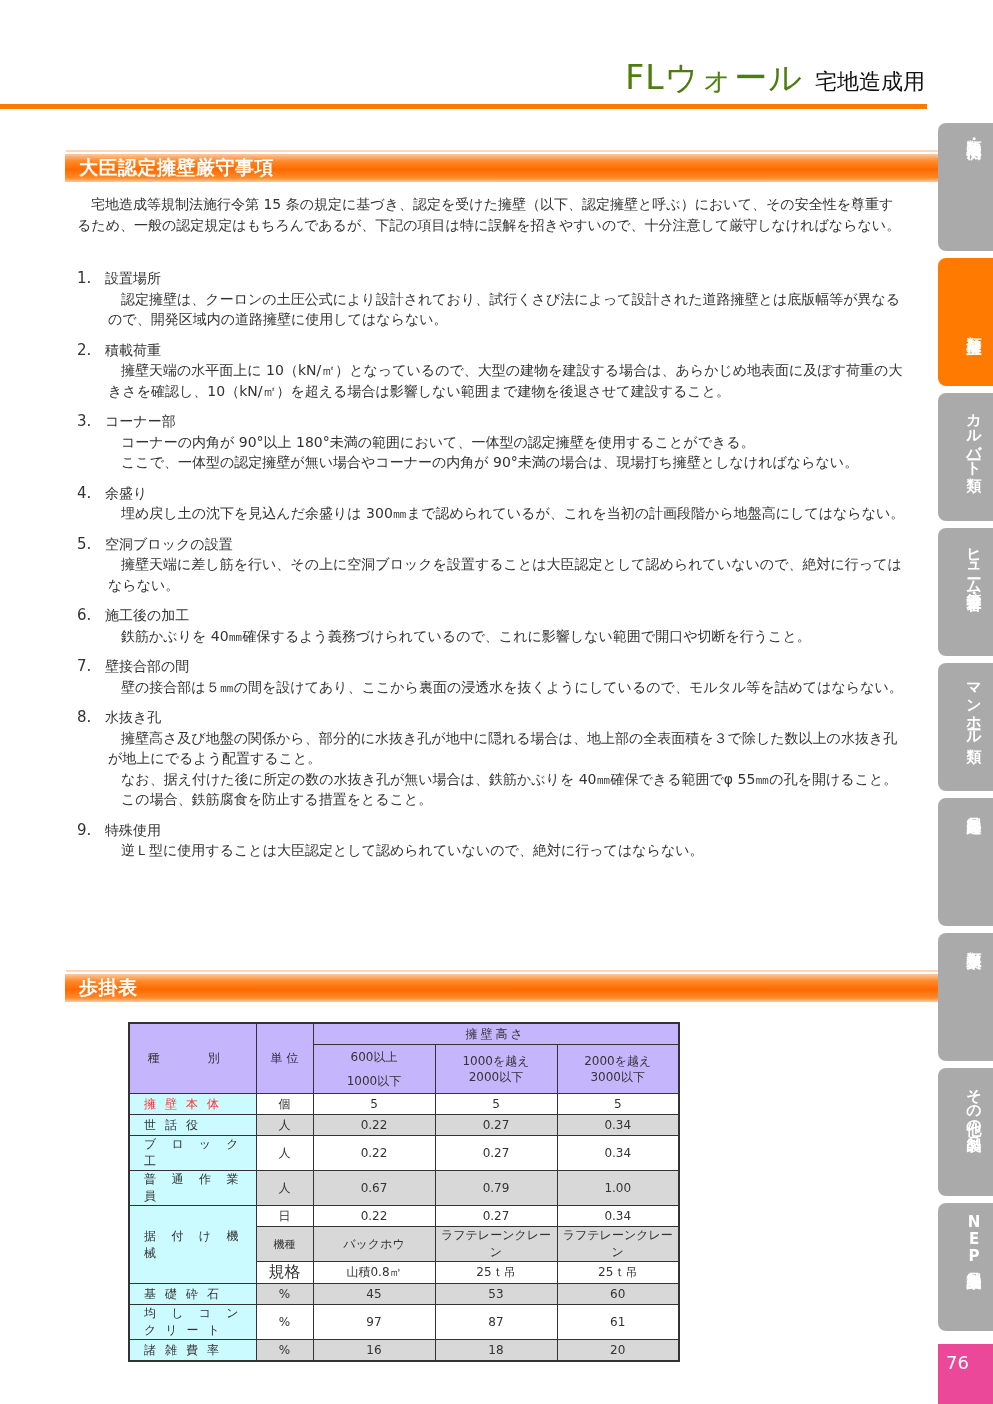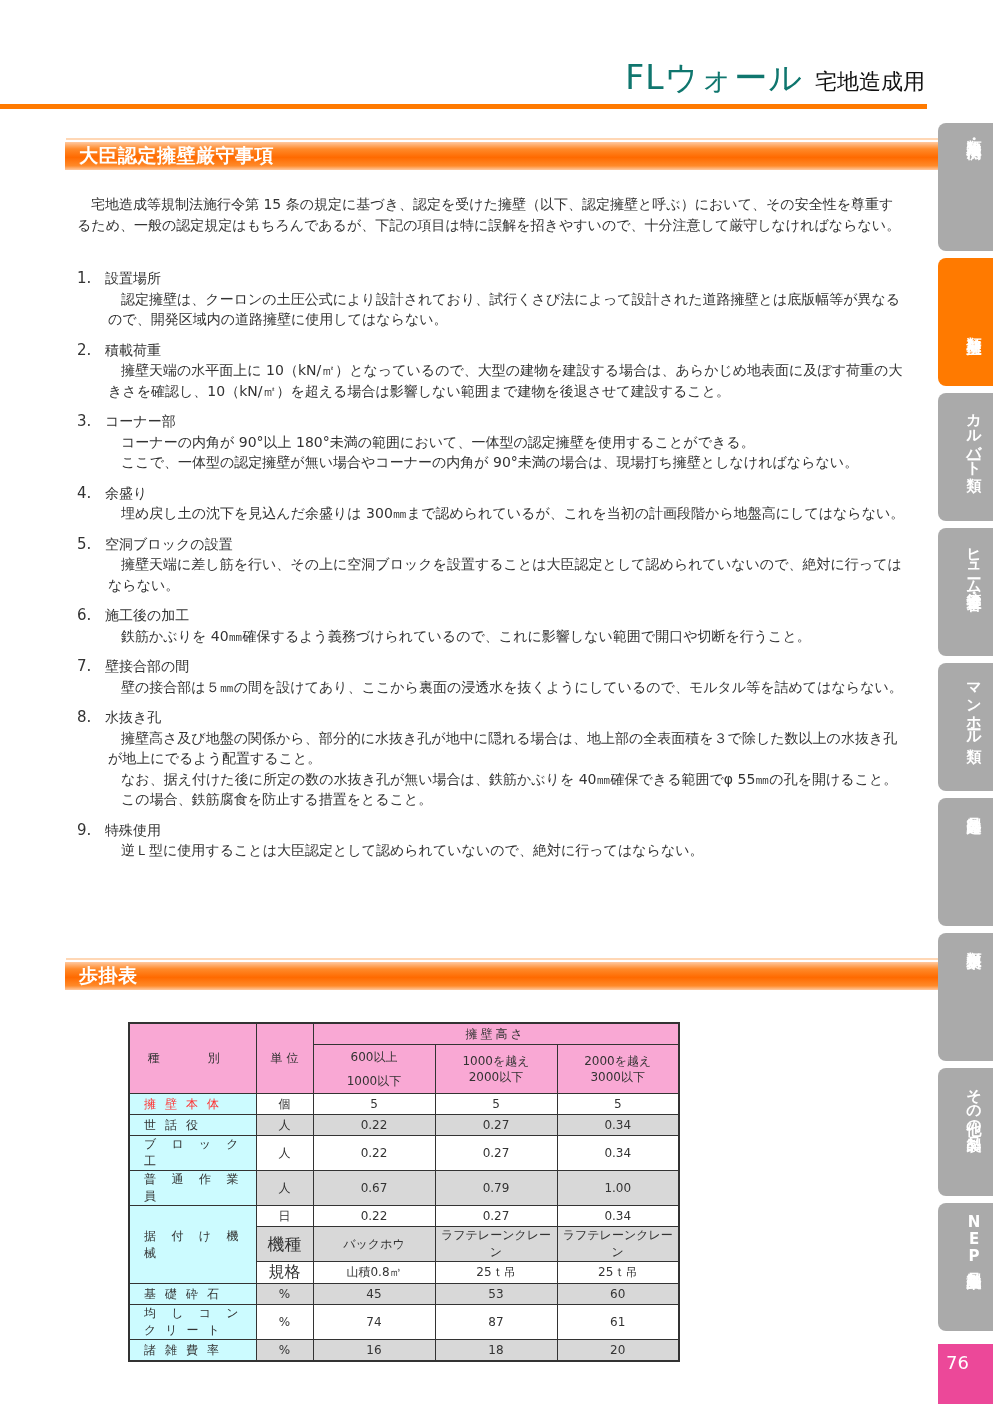--- a/index.html
+++ b/index.html
@@ -1,38 +1,38 @@
 <!DOCTYPE html>
 <html><head>
 <meta charset="utf-8">
 <style>
   html, body { margin:0; padding:0; background:#ffffff; }
   body { width:993px; height:1404px; position:relative; overflow:hidden;
          font-family:"DejaVu Sans","Liberation Sans",sans-serif; color:#333; }
   .header-title { position:absolute; right:68px; top:56px; display:flex; align-items:baseline; gap:12px; }
-  .header-title .main { font-size:33px; color:#0f766e; letter-spacing:1px; font-family:"DejaVu Sans",sans-serif;margin-left:17px; }
+  .header-title .main { font-size:33px; color:#4d7c0f; letter-spacing:1px; font-family:"DejaVu Sans",sans-serif;margin-left:17px; }
   .header-title .sub { font-size:22px; color:#111; }
   .header-rule { position:absolute; left:0; top:104px; width:927px; height:5px; background:#ff7a00; }
 
   .section-bar { position:absolute; left:65px; width:878px; height:28px;
      background:linear-gradient(to bottom,#ffc9a0 0%,#ff8a2a 25%,#ff6a00 55%,#ff8a2a 85%,#ffc9a0 100%);
-     border-top:2px solid #fff; box-shadow:0 -3px 0 -1px #ffd7b5; }
+     border-top:2px solid #fff; box-shadow:0 -3px 0 -1px #ffd7b5;margin-top:12px; }
   .section-bar span { position:absolute; left:14px; top:1px; color:#fff; font-size:19px; font-weight:bold; letter-spacing:0.5px; }
 
   .intro { position:absolute; left:77px; top:194px; width:830px; font-size:14px; line-height:20.5px; text-indent:14px; color:#333; }
   .items { position:absolute; left:77px; top:268px; width:830px; }
   .item { margin-bottom:10px; font-size:14px; line-height:20.5px; }
   .item .head { display:flex; }
   .item .num { width:28px; font-size:15px; }
   .item .body { padding-left:31px; text-indent:13px; }
   .item .body p { margin:0; }
 
   table.bukake { position:absolute; left:128px; top:1022px; border-collapse:collapse; border:2px solid #333; font-size:12px; color:#333; }
   table.bukake td, table.bukake th { border:1px solid #333; text-align:center; font-weight:normal; padding:0; height:20px; }
-  table.bukake .hdr { background:#f9a8d4; }
+  table.bukake .hdr { background:#c4b5fd; }
   table.bukake .lbl { background:#ccfbff; letter-spacing:9px; text-align:justify; padding:0 8px 0 14px;margin-top:44px; }
   table.bukake .lbl.red { color:#ff3030; }
   table.bukake .gray { background:#d8d8d8; }
   table.bukake .white { background:#ffffff; }
 
   .side-tab { position:absolute; left:938px; width:55px; border-radius:8px 0 0 8px; background:#aaaaaa; color:#fff;
               font-size:15px; font-weight:bold; writing-mode:vertical-rl; text-orientation:upright;
               display:flex; align-items:flex-start; justify-content:flex-start; padding:10px 0 0 0; box-sizing:border-box; letter-spacing:-1px; }
   .side-tab span { margin-right:10px; }
   .side-tab.active { background:#ff7a00; }
@@ -197,42 +197,42 @@
         <td class="gray">1.00</td>
       </tr>
       <tr>
         <td rowspan="3" class="lbl">据付け機械</td>
         <td class="white">日</td>
         <td class="white">0.22</td>
         <td class="white">0.27</td>
         <td class="white">0.34</td>
       </tr>
       <tr>
-        <td class="gray" style="font-size:17px;">機種</td>
+        <td class="gray" style="font-size:11px;">機種</td>
         <td class="gray">バックホウ</td>
         <td class="gray">ラフテレーンクレーン</td>
         <td class="gray">ラフテレーンクレーン</td>
       </tr>
       <tr>
         <td class="white" style="font-size:16px;">規格</td>
         <td class="white">山積0.8㎥</td>
         <td class="white">25ｔ吊</td>
         <td class="white">25ｔ吊</td>
       </tr>
       <tr>
         <td class="lbl">基礎砕石</td>
         <td class="gray">%</td>
         <td class="gray">45</td>
         <td class="gray">53</td>
         <td class="gray">60</td>
       </tr>
       <tr>
         <td class="lbl">均しコンクリート</td>
         <td class="white">%</td>
-        <td class="white">74</td>
+        <td class="white">97</td>
         <td class="white">87</td>
         <td class="white">61</td>
       </tr>
       <tr>
         <td class="lbl">諸雑費率</td>
         <td class="gray">%</td>
         <td class="gray">16</td>
         <td class="gray">18</td>
         <td class="gray">20</td>
       </tr>

